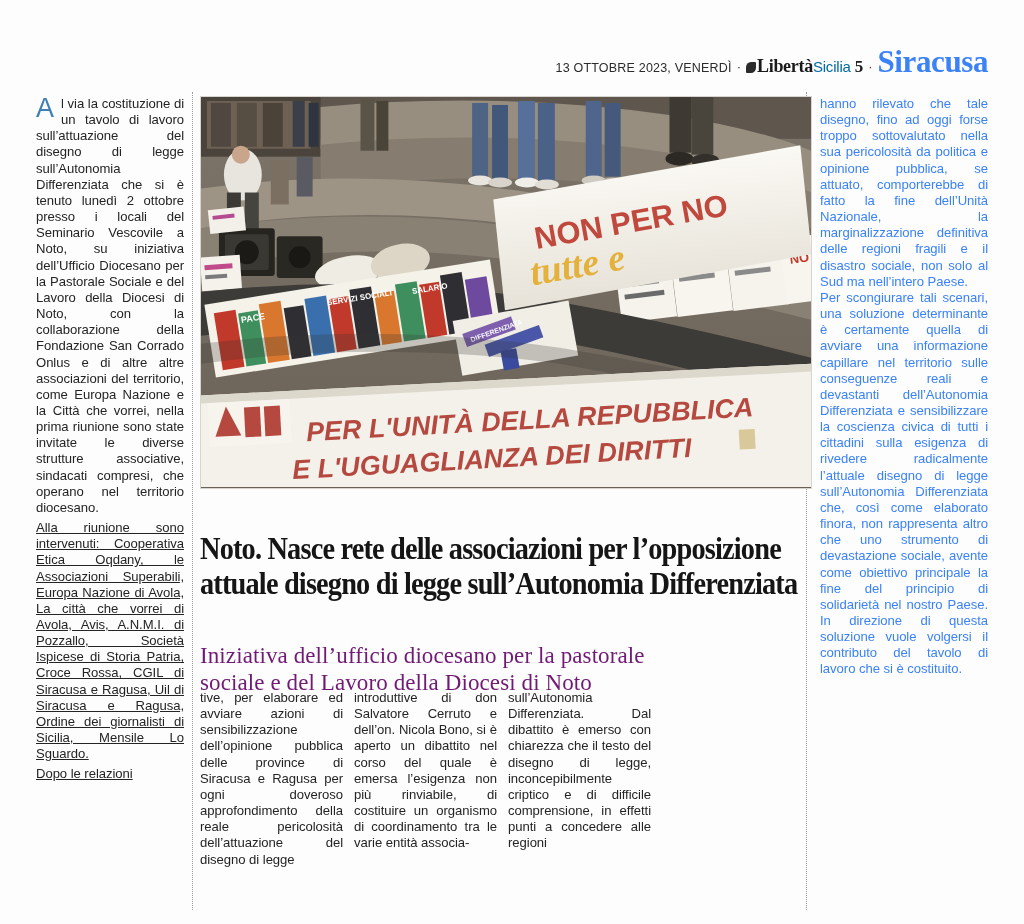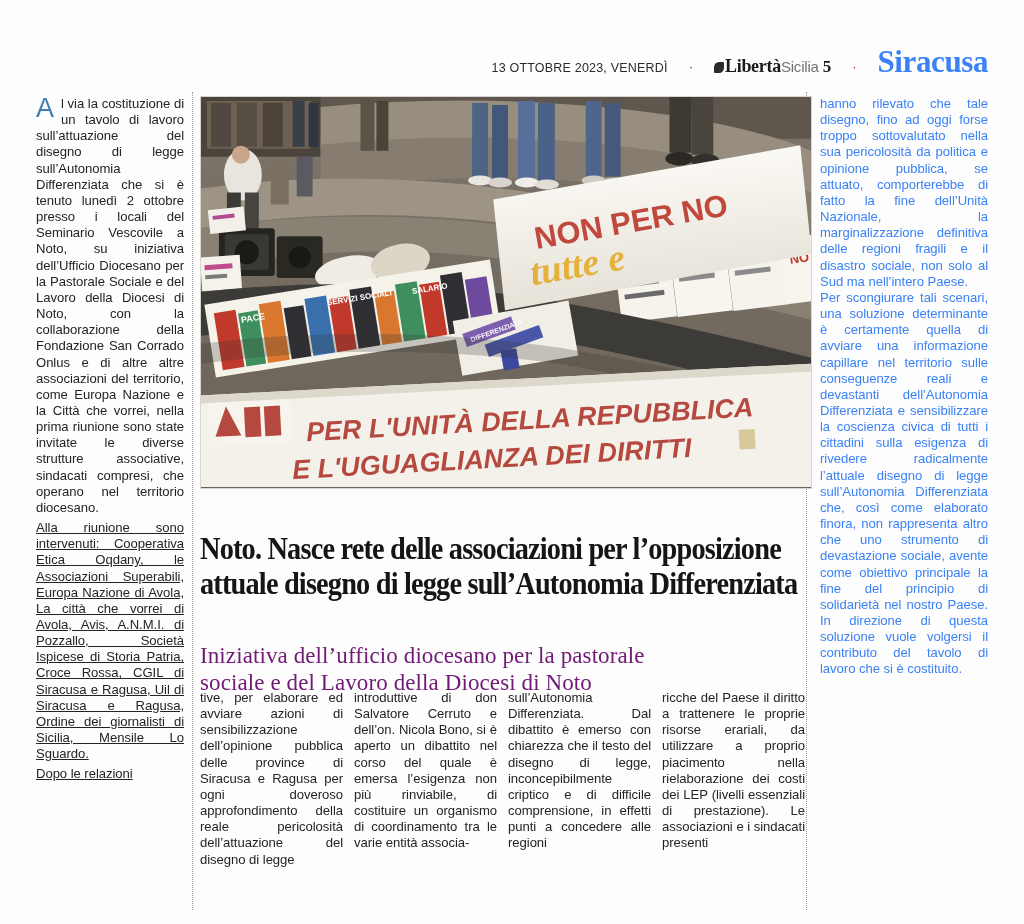--- a/index.html
+++ b/index.html
@@ -25,21 +25,21 @@
   
   .masthead {
     position: absolute;
     top: 46px;
     left: 36px;
     right: 36px;
     height: 34px;
     display: flex;
     align-items: baseline;
     justify-content: flex-end;
-    gap: 21px;
+    gap: 5px;
     white-space: nowrap;
   }
   .masthead .date {
     font-family: "Liberation Sans", sans-serif;
     font-size: 12.5px;
     letter-spacing: 0.2px;
     color: #2b2b2b;
     font-weight: 400;
   }
   .masthead .sep {
@@ -68,21 +68,21 @@
     font-family: "Liberation Serif", serif;
     font-weight: bold;
     font-size: 18px;
     color: #1a1a1a;
     letter-spacing: -0.3px;
     text-align: right;
   }
   .brand-2 {
     font-family: "Liberation Sans", sans-serif;
     font-size: 15px;
-    color: #737373;
+    color: #0369a1;
     letter-spacing: -0.2px;
   }
   .brand-num {
     font-family: "Liberation Serif", serif;
     font-weight: bold;
     font-size: 17px;
     color: #1a1a1a;
     margin-left: 4px;
   }
   .section-name {
@@ -418,24 +418,20 @@
     <div class="bcol">
         <p>tive, per elaborare ed avviare azioni di sensibilizzazione dell’opinione pubblica delle province di Siracusa e Ragusa per ogni doveroso approfondimento della reale pericolosità dell’attuazione del disegno di legge</p>
       </div>
     <div class="bcol">
         <p>introduttive di don Salvatore Cerruto e dell’on. Nicola Bono, si è aperto un dibattito nel corso del quale è emersa l’esigenza non più rinviabile, di costituire un organismo di coordinamento tra le varie entità associa-</p>
       </div>
     <div class="bcol">
         <p>sull’Autonomia Differenziata.
 Dal dibattito è emerso con chiarezza che il testo del disegno di legge, inconcepibilmente criptico e di difficile comprensione, in effetti punti a concedere alle regioni</p>
       </div>
-    <div class="bcol">
-        <p>ricche del Paese il diritto a trattenere le proprie risorse erariali, da utilizzare a proprio piacimento nella rielaborazione dei costi dei LEP (livelli essenziali di prestazione).
-Le associazioni e i sindacati presenti</p>
-      </div>
   </div>
 
   <div class="col-right">
     <p>hanno rilevato che tale disegno, fino ad oggi forse troppo sottovalutato nella sua pericolosità da politica e opinione pubblica, se attuato, comporterebbe di fatto la fine dell’Unità Nazionale, la marginalizzazione definitiva delle regioni fragili e il disastro sociale, non solo al Sud ma nell’intero Paese.</p>
     <p>Per scongiurare tali scenari, una soluzione determinante è certamente quella di avviare una informazione capillare nel territorio sulle conseguenze reali e devastanti dell’Autonomia Differenziata e sensibilizzare la coscienza civica di tutti i cittadini sulla esigenza di rivedere radicalmente l’attuale disegno di legge sull’Autonomia Differenziata che, così come elaborato finora, non rappresenta altro che uno strumento di devastazione sociale, avente come obiettivo principale la fine del principio di solidarietà nel nostro Paese. In direzione di questa soluzione vuole volgersi il contributo del tavolo di lavoro che si è costituito.</p>
   </div>
 
 </div>
 
 </body></html>

